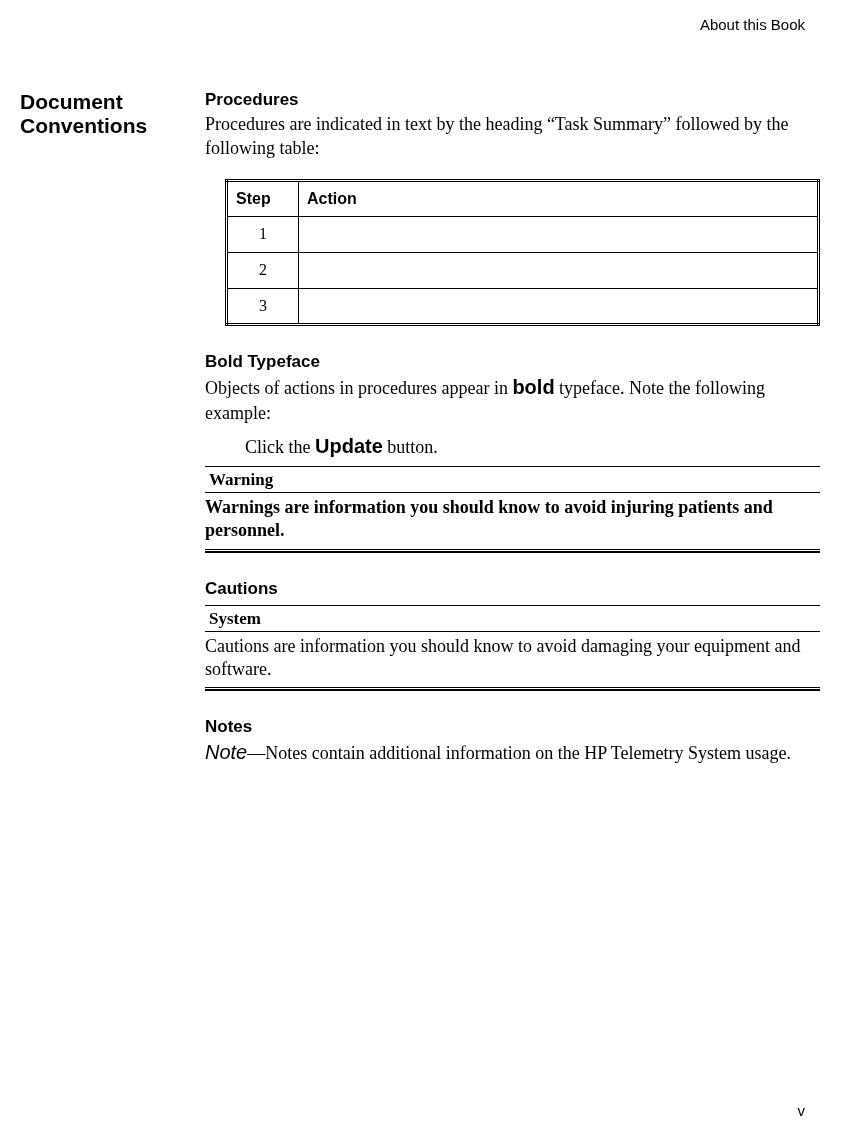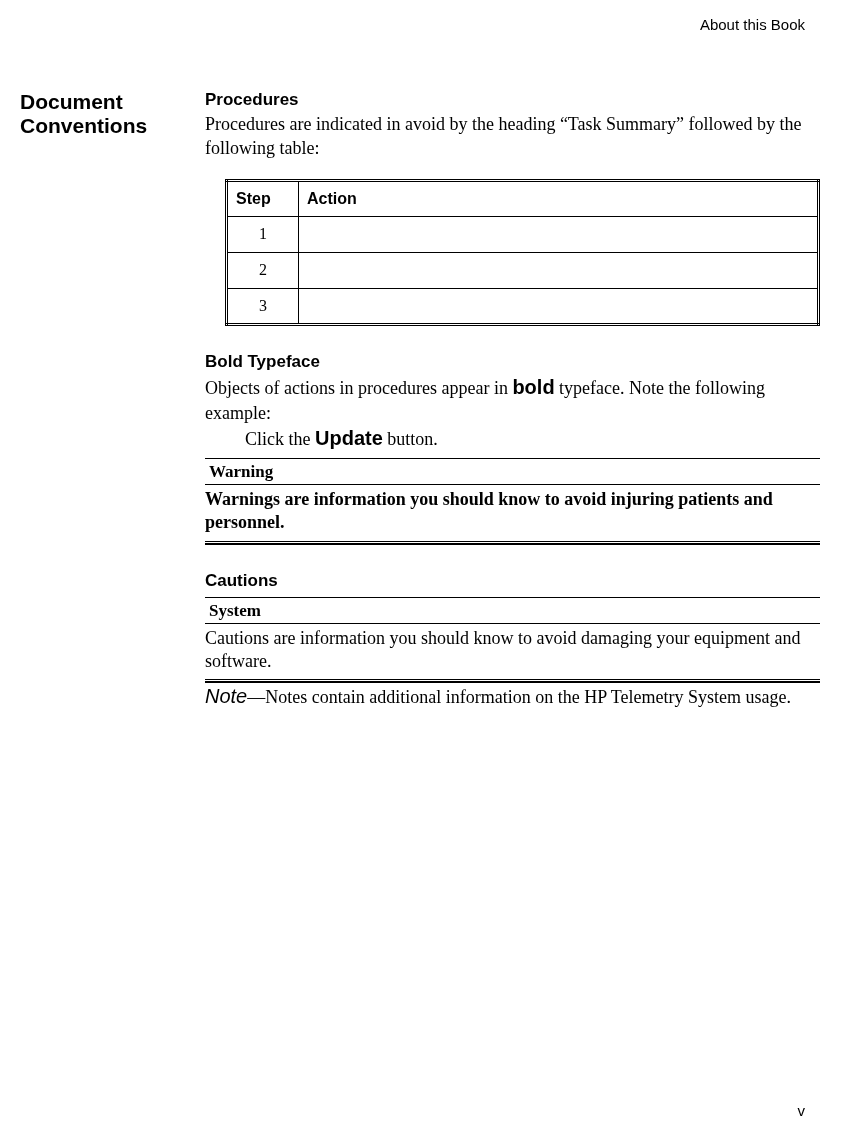--- a/index.html
+++ b/index.html
@@ -42,20 +42,21 @@
       margin-bottom: 2px;
     }
     .para {
       font-size: 18px;
       line-height: 1.35;
     }
     .section-gap { margin-top: 26px; }
     .indent-para {
       font-size: 18px;
       margin-left: 40px;
+      margin-top: 8px;
       line-height: 1.35;
     }
     .bold-sans { font-family: Arial, Helvetica, sans-serif; font-weight: bold; font-size: 20px; text-align: right; }
     table.step-table {
       border-collapse: collapse;
       width: 595px;
       margin: 18px 0 10px 20px;
       border: 3px double #000;
       padding-left: 40px;
     }
@@ -110,21 +111,21 @@
 
 <div class="content">
   <div class="sidebar">
     <div>Document</div>
     <div>Conventions</div>
   </div>
 
   <div class="main">
 
     <div class="subhead">Procedures</div>
-    <div class="para">Procedures are indicated in avoid by the heading “Task Summary” followed by the following table:</div>
+    <div class="para">Procedures are indicated in text by the heading “Task Summary” followed by the following table:</div>
 
     <table class="step-table">
       <tbody>
           <tr>
         <th class="col-step">Step</th>
         <th>Action</th>
       </tr>
       <tr>
         <td class="step-num">1</td>
         <td></td>
@@ -160,20 +161,21 @@
     <div class="subhead section-gap">Cautions</div>
     <div class="rule-stack">
       <hr class="rule-thin">
       <div class="callout-label">System</div>
       <hr class="rule-thin">
       <div class="callout-body">Cautions are information you should know to avoid damaging your equipment and software.</div>
       <hr class="rule-thin">
       <hr class="rule-thick-top">
     </div>
 
+    <div class="subhead section-gap">Notes</div>
     <div class="para">
       <span class="italic-sans">Note</span><span>—</span><span>Notes contain additional information on the HP Telemetry System usage.</span>
     </div>
 
   </div>
 </div>
 
 <div class="page-num">v</div>
 
 </body></html>

